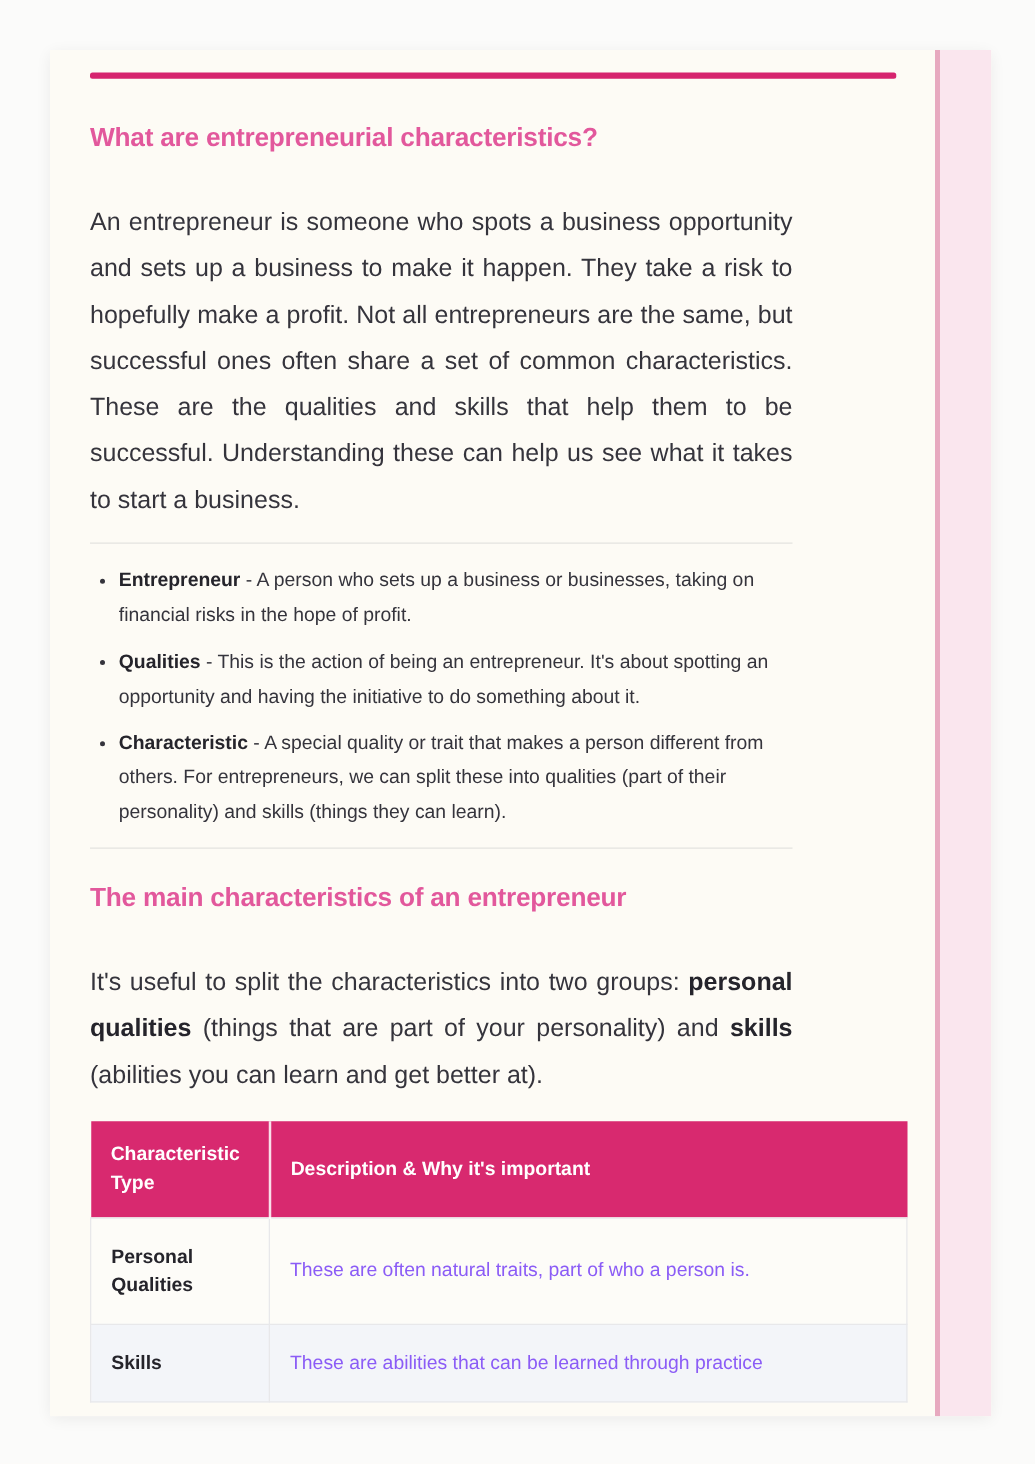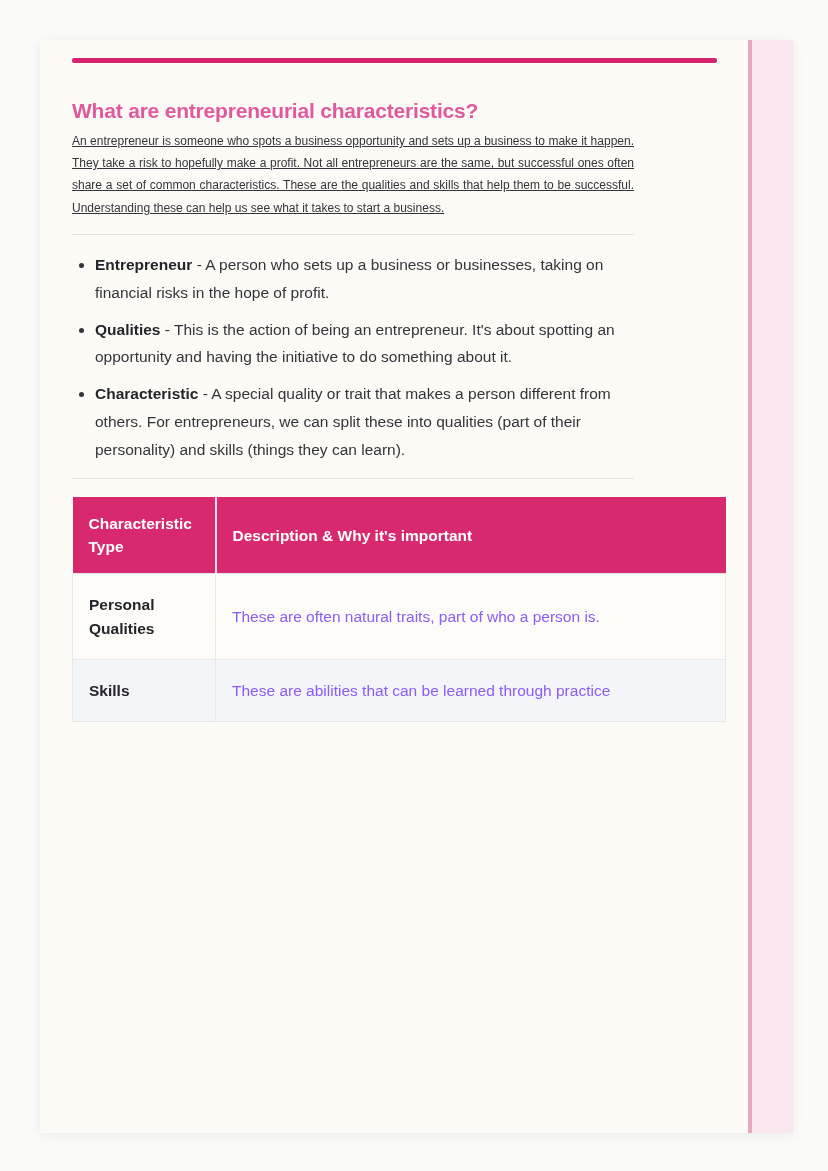--- a/index.html
+++ b/index.html
@@ -48,26 +48,25 @@
   h2.section-heading {
     font-size: 21px;
     font-weight: 700;
     color: #e2589c;
     letter-spacing: -0.2px;
   }
   .h2-1 { margin-top: 36px; }
   .h2-2 { margin-top: 28px; }
   .h2-3 { margin-top: 28px; }
   p.body-text {
-    margin-top: 7px;
-    font-size: 12px;
+    margin-top: 37px;
+    font-size: 20px;
     line-height: 1.85;
     color: #35343c;
     text-align: justify;
-    text-decoration: underline;
   }
   .divider {
     margin-top: 15px;
     border: none;
     border-top: 1px solid #e4e3df;
     width: 100%;
   }
   .divider-2 { margin-top: 14px; }
   ul.key-terms {
     margin-top: 16px;
@@ -143,21 +142,23 @@
 
 
     <ul class="key-terms">
       <li><b>Entrepreneur</b><span> - A person who sets up a business or businesses, taking on financial risks in the hope of profit.</span></li>
       <li><b>Qualities</b><span> - This is the action of being an entrepreneur. It's about spotting an opportunity and having the initiative to do something about it.</span></li>
       <li><b>Characteristic</b><span> - A special quality or trait that makes a person different from others. For entrepreneurs, we can split these into qualities (part of their personality) and skills (things they can learn).</span></li>
     </ul>
 
     <hr class="divider divider-2">
 
+    <h2 class="section-heading h2-3">The main characteristics of an entrepreneur</h2>
 
+    <p class="body-text"><span>It's useful to split the characteristics into two groups: </span><b>personal qualities</b><span> (things that are part of your personality) and </span><b>skills</b><span> (abilities you can learn and get better at).</span></p>
 
     <table class="char-table">
       <thead>
         <tr>
           <th>Characteristic Type</th>
           <th>Description &amp; Why it's important</th>
         </tr>
       </thead>
       <tbody>
         <tr>

